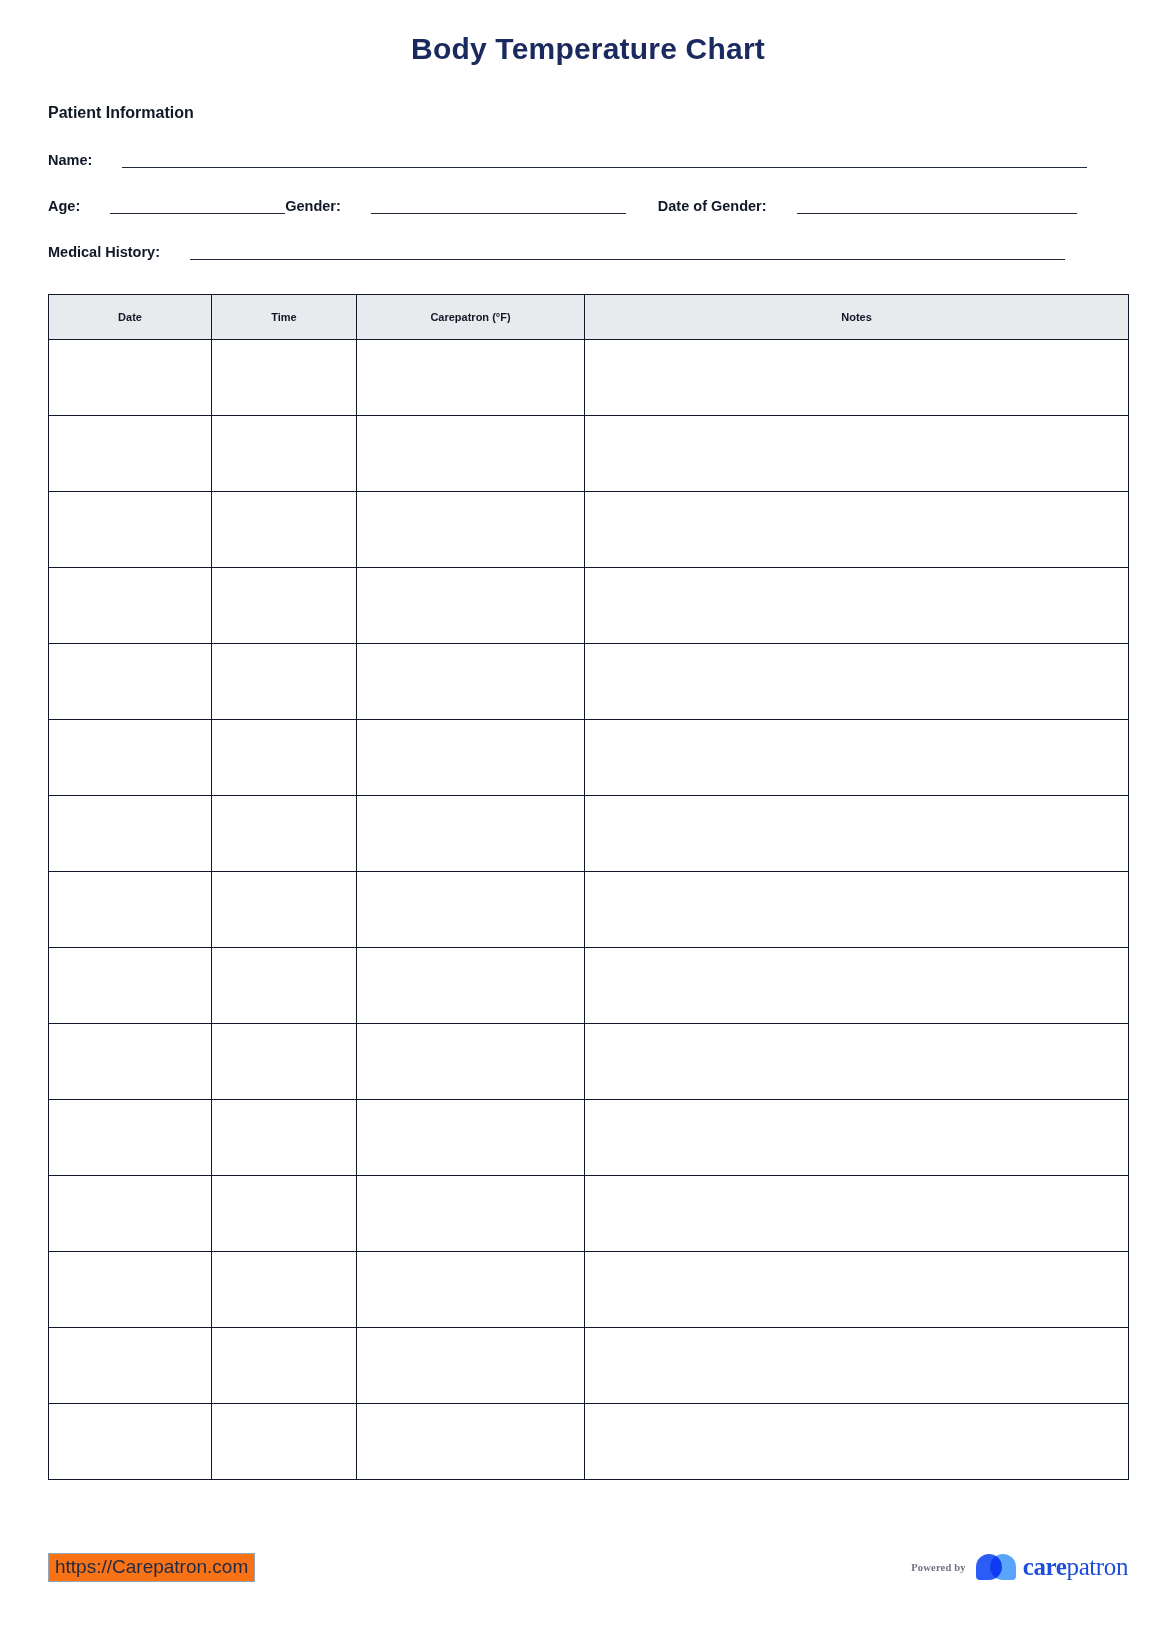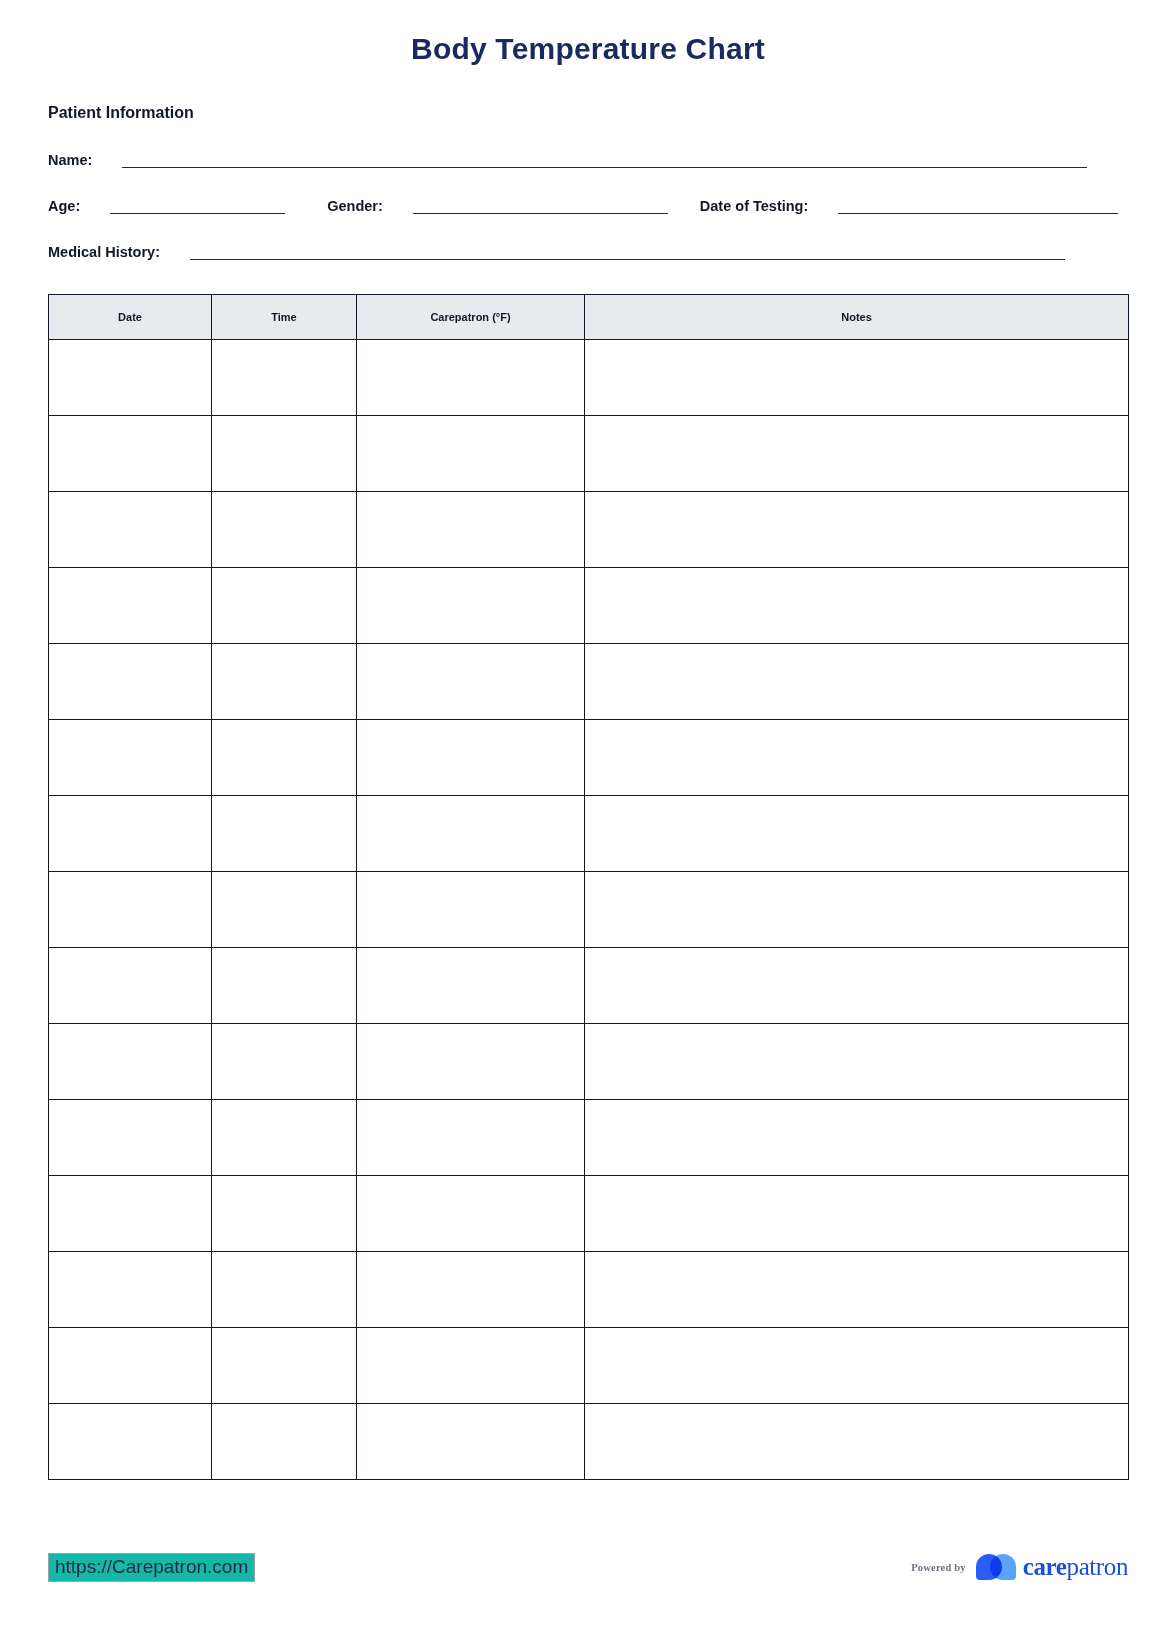--- a/index.html
+++ b/index.html
@@ -60,21 +60,21 @@
     border-bottom: 1.4px solid #1f2937;
     height: 13px;
     margin-left: 10px;
   }
   .line-name { width: 965px; }
   .line-age { width: 175px; }
   .line-gender { width: 255px; }
   .line-dot { width: 280px; }
   .line-history { width: 875px; }
 
-  .gap-gender { margin-left: 42px; }
+  .gap-gender { }
   .gap-dot { margin-left: 32px; }
 
   table.temp-table {
     width: 1080px;
     border-collapse: collapse;
     margin-top: 34px;
     table-layout: fixed;
   }
   table.temp-table th,
   table.temp-table td {
@@ -105,21 +105,21 @@
     display: flex;
     align-items: center;
     justify-content: space-between;
   }
   .url-box {
     font-size: 19px;
     color: #1f2a44;
     border: 1px solid #9aa3b2;
     padding: 2px 6px 3px 6px;
     line-height: 22px;
-    background: #14b8a6;
+    background: #f97316;
     text-align: right;
   }
   .brand {
     display: flex;
     align-items: center;
     font-family: Liberation Serif, serif;
   }
   .powered {
     font-size: 10.5px;
     font-weight: bold;
@@ -179,21 +179,21 @@
   <div class="field-row">
     <div class="field">
       <span class="field-label">Age:</span>
       <span class="field-line line-age"></span>
     </div>
     <div class="field gap-gender">
       <span class="field-label">Gender:</span>
       <span class="field-line line-gender"></span>
     </div>
     <div class="field gap-dot">
-      <span class="field-label">Date of Testing:</span>
+      <span class="field-label">Date of Gender:</span>
       <span class="field-line line-dot"></span>
     </div>
   </div>
 
   <div class="field-row">
     <div class="field">
       <span class="field-label">Medical History:</span>
       <span class="field-line line-history"></span>
     </div>
   </div>

